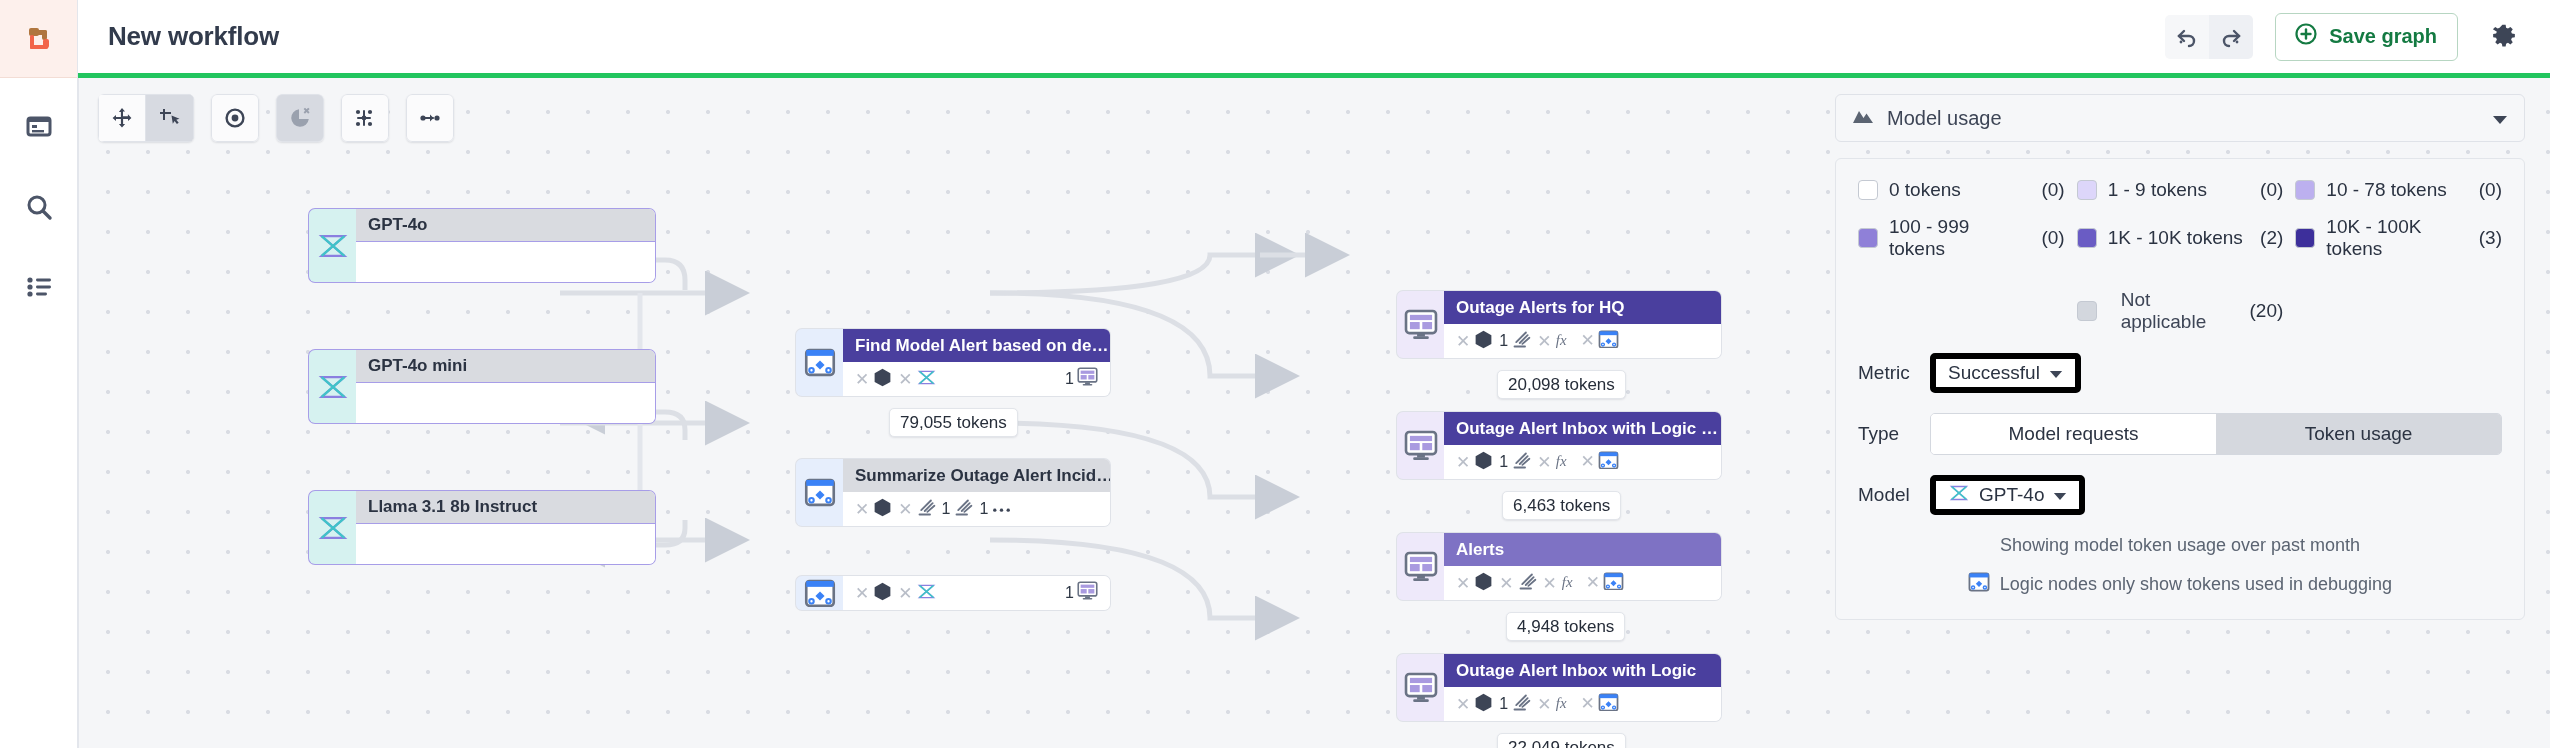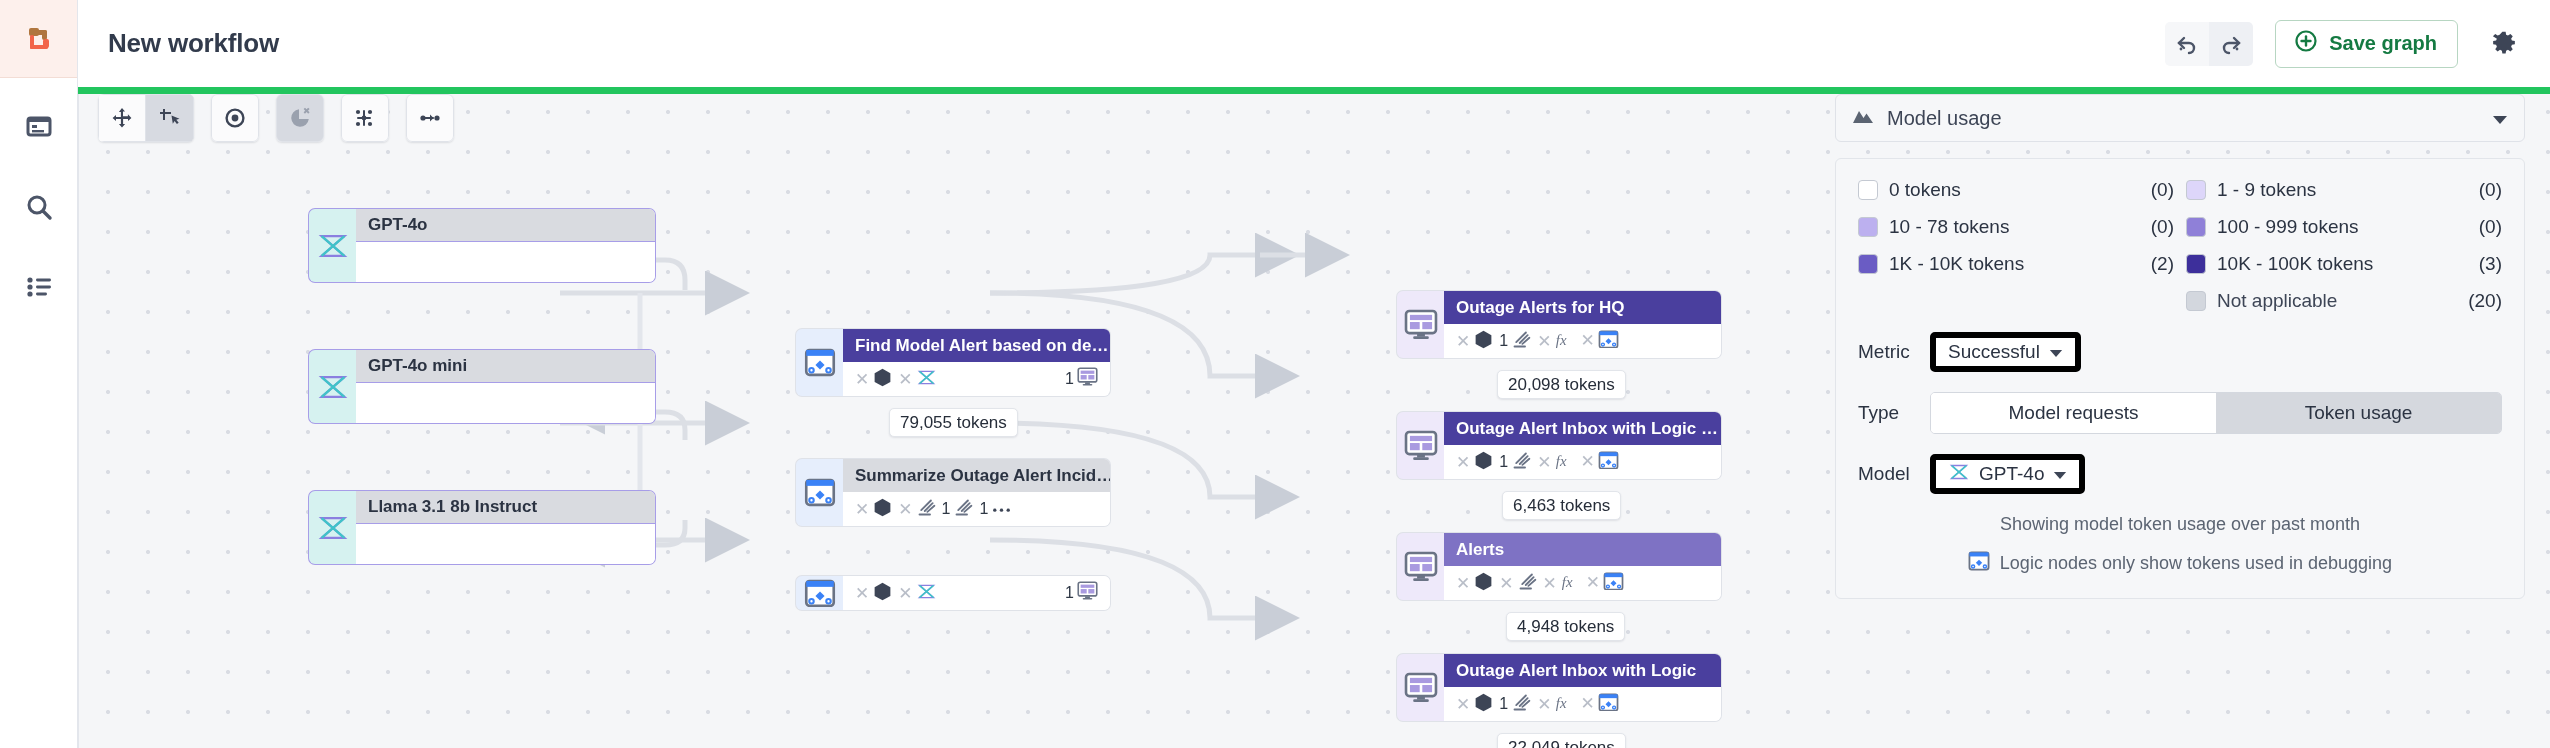--- a/index.html
+++ b/index.html
@@ -25,22 +25,22 @@
   }
   .rail-btn {
     position: absolute; left: 0; width: 77px; height: 62px;
     display: flex; align-items: center; justify-content: center;
     cursor: pointer;
   }
   .rail-btn svg { display:block; }
 
   
   .topbar {
-    position: absolute; left: 78px; top: 0; right: 0; height: 94px;
-    background: #ffffff; border-bottom: 7px solid #22c55e;
+    position: absolute; left: 78px; top: 0; right: 0; height: 78px;
+    background: #ffffff; border-bottom: 5px solid #22c55e;
     display: flex; align-items: center; z-index: 35;
   }
   .wf-title {
     margin-left: 30px; font-size: 26px; font-weight: 700; color: #323b4c;
     letter-spacing: -0.2px;
   }
   .top-right { margin-left: auto; display: flex; align-items: center; gap: 0px; padding-right: 26px; }
   .undo-group { display: flex; border-radius: 5px; overflow: hidden; margin-right: 22px; }
   .undo-btn {
     width: 44px; height: 44px; display: flex; align-items: center; justify-content: center;
@@ -132,25 +132,25 @@
   .usage-sel {
     height: 48px; background: #f6f7f9; border: 1px solid #dfe2e8; border-radius: 6px;
     display: flex; align-items: center; padding: 0 16px; gap: 13px; cursor: pointer;
     font-size: 20px; color: #3d4556;
   }
   .usage-sel .carat { margin-left: auto; }
   .legend-card {
     margin-top: 16px; background: #f6f7f9; border: 1px solid #e2e5ea; border-radius: 6px;
     padding: 20px 22px 22px 22px;
   }
-  .lg-grid { display: grid; grid-template-columns: 1fr 1fr; row-gap: 15px; column-gap: 12px; }
+  .lg-grid { display: grid; grid-template-columns: 1fr 1fr 1fr; row-gap: 15px; column-gap: 12px; }
   .lg-item { display: flex; align-items: center; gap: 11px; font-size: 19px; color: #2b3342; }
   .sw { width: 20px; height: 20px; border-radius: 4px; border: 1px solid #c4c9d2; flex: 0 0 20px; }
   .lg-count { margin-left: auto; font-size: 19px; color: #2b3342; }
-  .lg-na { display: flex; align-items: center; gap: 11px; font-size: 19px; margin-top: 15px; }
+  .lg-na { display: flex; align-items: center; gap: 24px; font-size: 19px; margin-top: 29px; }
 
   .ctl-row { display: flex; align-items: center; margin-top: 20px; }
   .ctl-lab { width: 72px; font-size: 19px; color: #2b3342; }
   .drop {
     height: 40px; background: #ffffff; border: 6px solid #000000; border-radius: 5px;
     display: flex; align-items: center; padding: 0 12px; gap: 9px;
     font-size: 19px; color: #2b3342; cursor: pointer;
   }
   .seg { display: flex; border: 1px solid #d4d8df; border-radius: 5px; overflow: hidden; flex: 1; }
   .seg > div {

